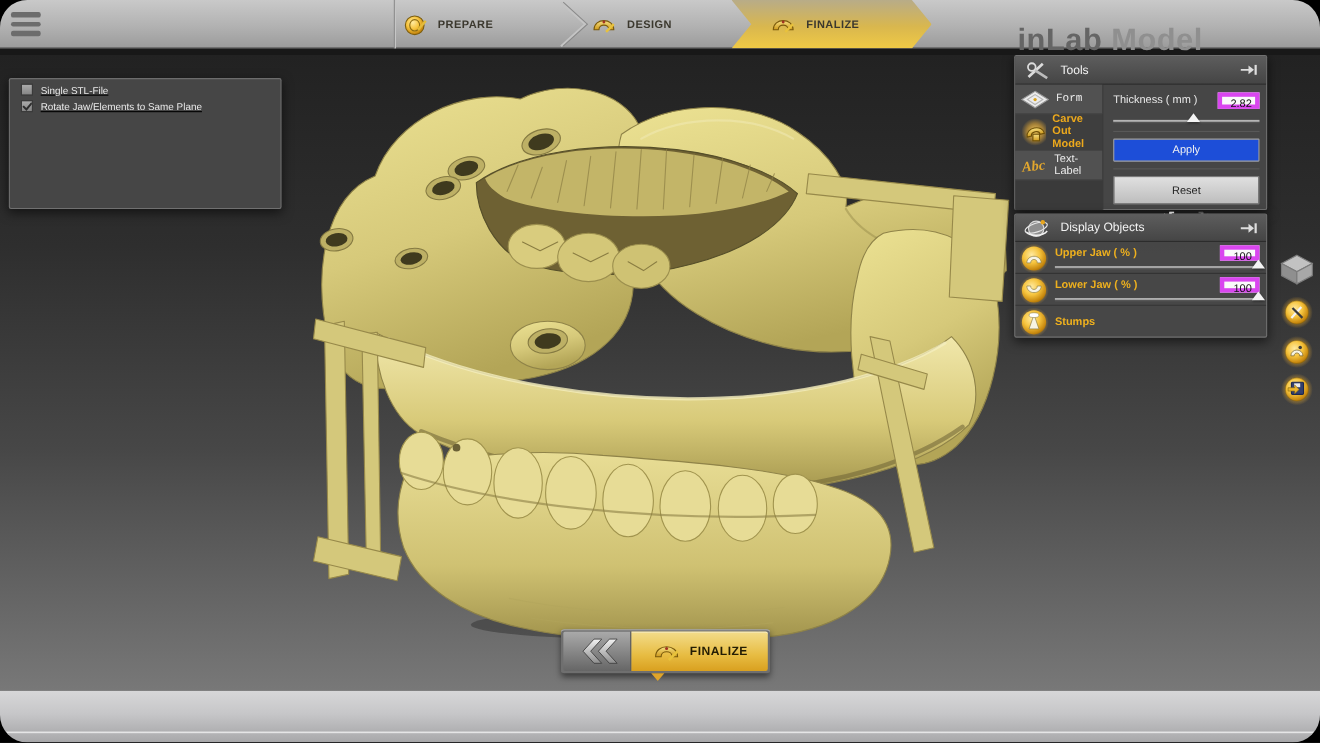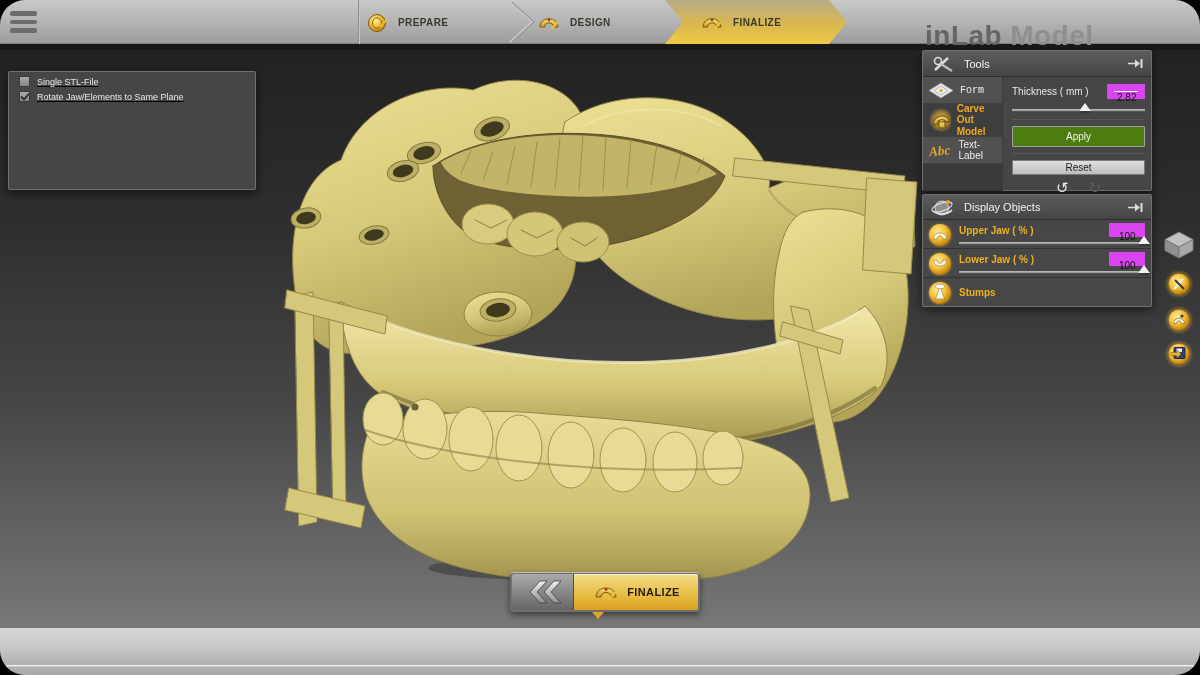--- a/index.html
+++ b/index.html
@@ -55,32 +55,32 @@
   .tleft{width:80px;display:flex;flex-direction:column;border-right:1px solid #3a3a3a;}
   .trow{display:flex;align-items:center;padding-left:5px;gap:6px;cursor:pointer;
     border-bottom:1px solid #404040;background:#515151;}
   .trow span{font-size:10px;color:#ececec;}
   .trow.sel{background:#3e3e3e;}
   .trow.sel span{color:#eda91c;font-weight:700;line-height:1.15;width:52px;}
   .tfill{flex:1;background:#3a3a3a;}
   .tright{flex:1;padding:7px 6px 0 9px;}
   .thickrow{display:flex;align-items:center;justify-content:space-between;}
   .thicklabel{font-size:10px;color:#e8e8e8;}
-  .valbox{width:38px;height:15px;background:#fafafa;border:7px solid #d946ef;color:#141414;
+  .valbox{width:38px;height:15px;background:#fafafa;border:4px solid #d946ef;color:#141414;
     font-size:10px;text-align:right;padding:0 3px;line-height:14px;}
   .slider{position:relative;height:10px;margin-top:4px;cursor:pointer;}
   .track{position:absolute;left:0;right:0;top:6px;height:3px;
     background:linear-gradient(180deg,#c2c2c2,#8f8f8f);border-bottom:1px solid #555;}
   .thumb{position:absolute;top:0;width:0;height:0;border-left:6px solid transparent;
     border-right:6px solid transparent;border-bottom:8px solid #f4f4f4;
     filter:drop-shadow(0 1px 1px rgba(0,0,0,.5));}
   .hline{height:1px;background:#585858;margin:6px 0;}
-  .btn-apply{width:100%;height:21px;background:#4d7c0f;border:1px solid #a0a0a0;border-radius:1px;
+  .btn-apply{width:100%;height:21px;background:#1d4ed8;border:1px solid #a0a0a0;border-radius:1px;
     color:#f2f2f2;font-size:10px;display:flex;align-items:center;justify-content:center;cursor:pointer;}
-  .btn-reset{width:100%;height:15px;background:linear-gradient(180deg,#e0e0e0,#bdbdbd);
+  .btn-reset{width:100%;height:26px;background:linear-gradient(180deg,#e0e0e0,#bdbdbd);
     border:1px solid #7a7a7a;border-radius:1px;color:#222;font-size:10px;
     display:flex;align-items:center;justify-content:center;cursor:pointer;}
   .undorow{display:flex;justify-content:center;gap:20px;margin-top:5px;}
   .undo{font-size:15px;color:#ececec;cursor:pointer;line-height:1;}
   .redo{font-size:15px;color:#5b5b5b;cursor:pointer;line-height:1;}
 
   
   .drow{position:relative;height:29px;border-bottom:1px solid rgba(0,0,0,.28);cursor:default;}
   .dicon{position:absolute;left:3px;top:1px;cursor:pointer;}
   .dlabel{position:absolute;left:36px;top:5px;font-size:10px;font-weight:700;color:#eeb01e;}

